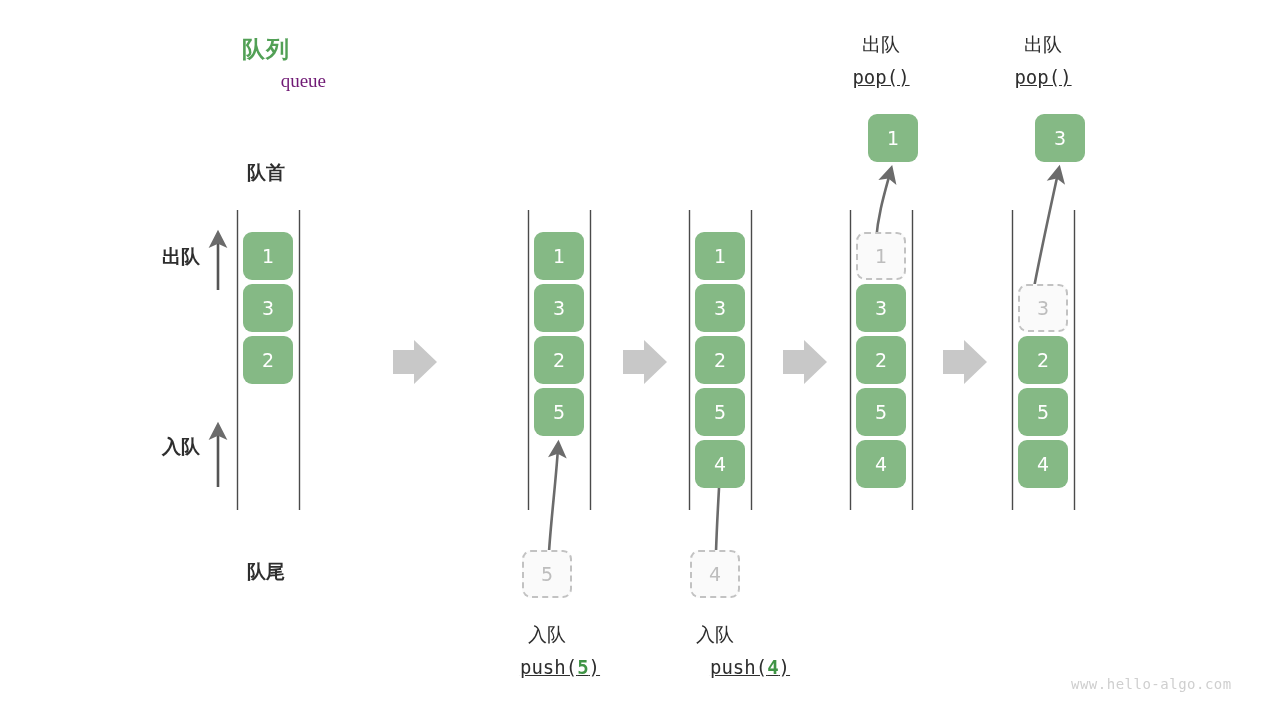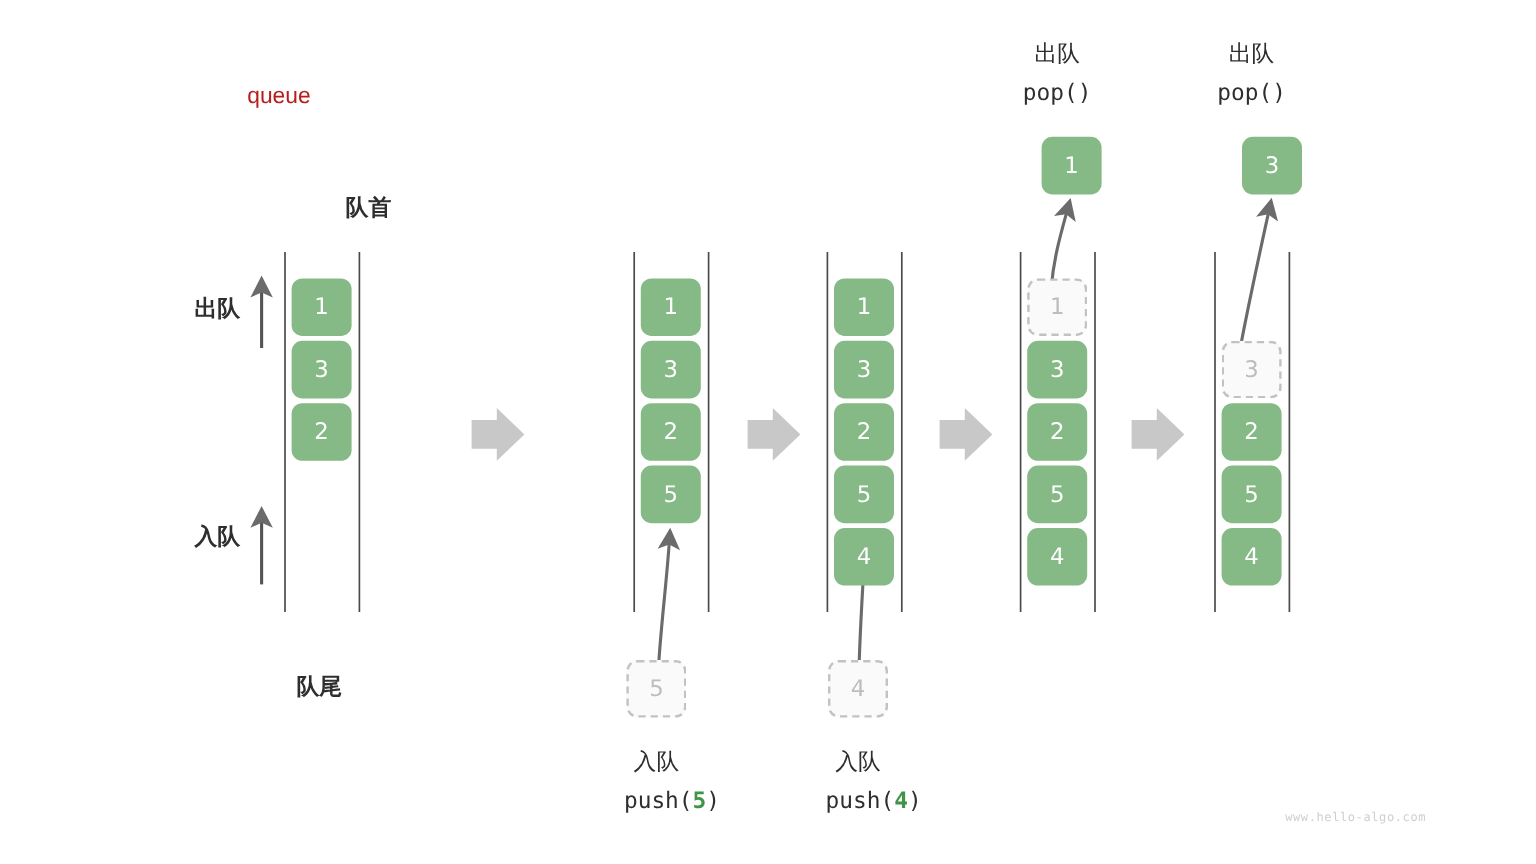--- a/index.html
+++ b/index.html
@@ -26,24 +26,24 @@
   
   .title-cn {
     font-weight: bold;
     font-size: 23px;
     color: #52a056;
     letter-spacing: 1px;
     text-align: center;
     white-space: nowrap;
   }
   .title-code {
-    font-family: Liberation Sans, sans-serif;
-    font-size: 19px;
-    color: #b91c1c;
-    text-align: left;
+    font-family: Liberation Serif, serif;
+    font-size: 19px;
+    color: #701a75;
+    text-align: right;
     white-space: nowrap;
   }
   .end-label {
     font-weight: bold;
     font-size: 19px;
     color: #2e2e2e;
     text-align: center;
     white-space: nowrap;
   }
   .side-label {
@@ -58,28 +58,29 @@
     color: #2e2e2e;
     white-space: nowrap;
     text-align: center;
   }
   .op-code {
     font-family: "DejaVu Sans Mono", "Liberation Mono", monospace;
     font-size: 19px;
     color: #2e2e2e;
     white-space: nowrap;
     text-align: center;
+    text-decoration: underline;
   }
   .op-code .num {
     color: #3f9445;
     font-weight: bold;
   }
   .watermark {
     font-family: "DejaVu Sans Mono", "Liberation Mono", monospace;
-    font-size: 10px;
+    font-size: 14px;
     color: #cfcfcf;
     letter-spacing: 0.5px;
     white-space: nowrap;
   }
 
   
   .cell {
     width: 50px;
     height: 48px;
     border-radius: 9px;
@@ -160,23 +161,24 @@
       <path d="M623,350 L644,350 L644,340 L667,362 L644,384 L644,374 L623,374 Z"></path>
     </g>
     <g fill="#c8c8c8">
       <path d="M783,350 L804,350 L804,340 L827,362 L804,384 L804,374 L783,374 Z"></path>
     </g>
     <g fill="#c8c8c8">
       <path d="M943,350 L964,350 L964,340 L987,362 L964,384 L964,374 L943,374 Z"></path>
     </g>
   </svg>
 
+  <div class="abs title-cn" style="left:206px; top:34px; width:120px;">队列</div>
   <div class="abs title-code" style="left:206px; top:70px; width:120px;">queue</div>
 
-  <div class="abs end-label" style="left:206px; top:160px; width:120px;text-align:right;">队首</div>
+  <div class="abs end-label" style="left:206px; top:160px; width:120px;">队首</div>
   <div class="abs end-label" style="left:206px; top:559px; width:120px;">队尾</div>
 
   <div class="abs side-label" style="left:120px; top:244px; width:80px;">出队</div>
   <div class="abs side-label" style="left:120px; top:434px; width:80px;">入队</div>
 
   <div class="abs" style="left:243px; top:232px;">
     <div class="cell" style="position:absolute; left:0; top:0;">1</div>
     <div class="cell" style="position:absolute; left:0; top:52px;">3</div>
     <div class="cell" style="position:absolute; left:0; top:104px;">2</div>
   </div>
@@ -193,21 +195,21 @@
 
   <div class="abs" style="left:695px; top:232px;">
     <div class="cell" style="position:absolute; left:0; top:0;">1</div>
     <div class="cell" style="position:absolute; left:0; top:52px;">3</div>
     <div class="cell" style="position:absolute; left:0; top:104px;">2</div>
     <div class="cell" style="position:absolute; left:0; top:156px;">5</div>
     <div class="cell" style="position:absolute; left:0; top:208px;">4</div>
   </div>
   <div class="abs cell ghost" style="left:690px; top:550px;">4</div>
   <div class="abs op-cn" style="left:655px; top:622px; width:120px;">入队</div>
-  <div class="abs op-code" style="left:648px; top:656px; width:160px;"><span>push(</span><span class="num">4</span><span>)</span></div>
+  <div class="abs op-code" style="left:670px; top:656px; width:160px;"><span>push(</span><span class="num">4</span><span>)</span></div>
 
   <div class="abs op-cn" style="left:831px; top:32px; width:100px;">出队</div>
   <div class="abs op-code" style="left:821px; top:66px; width:120px;">pop()</div>
   <div class="abs cell" style="left:868px; top:114px;">1</div>
 
   <div class="abs" style="left:856px; top:232px;">
     <div class="cell ghost" style="position:absolute; left:0; top:0;">1</div>
     <div class="cell" style="position:absolute; left:0; top:52px;">3</div>
     <div class="cell" style="position:absolute; left:0; top:104px;">2</div>
     <div class="cell" style="position:absolute; left:0; top:156px;">5</div>

